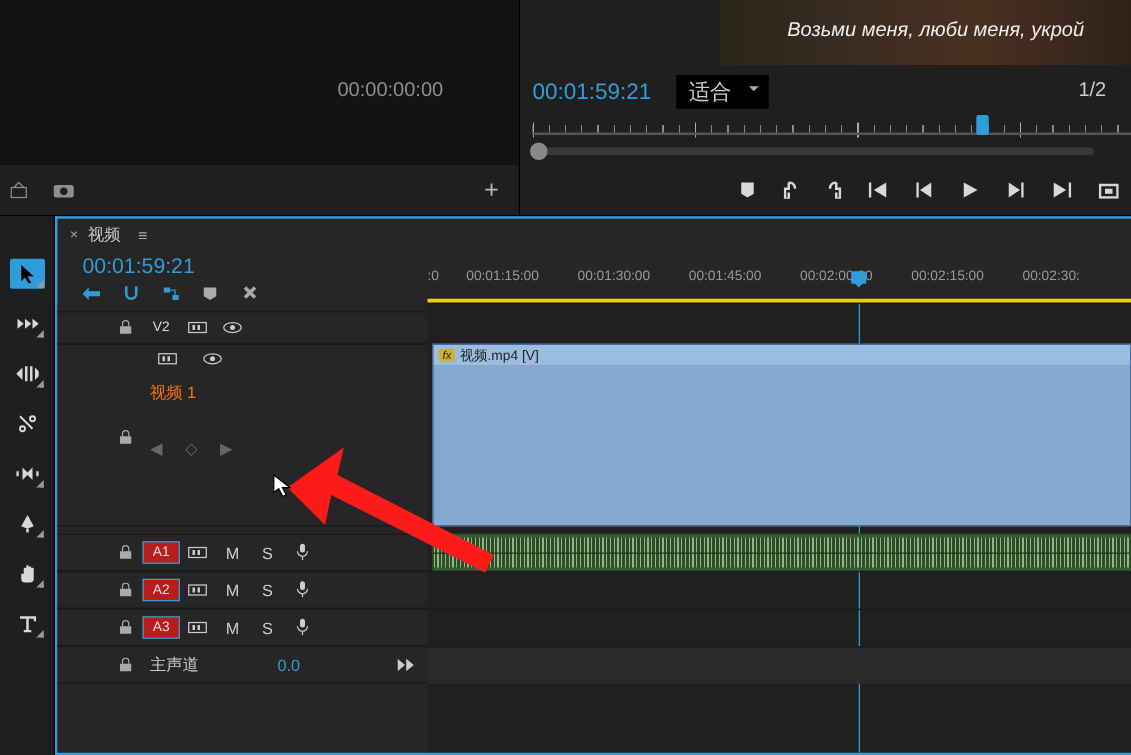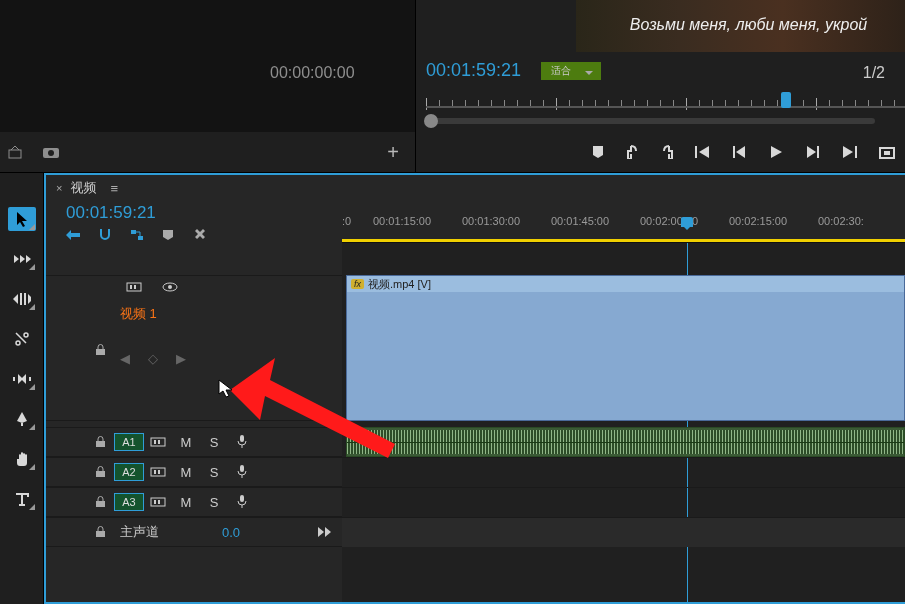--- a/index.html
+++ b/index.html
@@ -83,24 +83,24 @@
     left: 10px; top: 60px;
     display: flex;
     align-items: center;
     gap: 20px;
   }
   .program-tc {
     color: #2f9dd7;
     font-size: 18px;
   }
   .fit-dd {
-    background: #4d7c0f;
+    background: #000000;
     padding: 2px 30px 2px 10px;
     color: #ccc;
-    font-size: 10px;
+    font-size: 17px;
     position: relative;
   }
   .fit-dd::after {
     content: "";
     position: absolute;
     right: 8px; top: 9px;
     border: 4px solid transparent;
     border-top-color: #aaa;
   }
   .program-half {
@@ -318,21 +318,21 @@
     color: #aaa;
   }
   .trow .tag {
     width: 30px;
     text-align: center;
     color: #ddd;
     font-size: 11px;
     padding: 2px 0;
   }
   .trow .tag.v1 { background: #2f9dd7; }
-  .trow .tag.au { background: #14532d; border:1px solid #2f9dd7;text-align:center; }
+  .trow .tag.au { background: #b91c1c; border:1px solid #2f9dd7;text-align:center; }
   .trow .eye, .trow .sync, .trow .m, .trow .s, .trow .mic {
     width: 28px;
     text-align: center;
     color: #ccc;
   }
   
   .vclip {
     position: absolute;
     background: #86a9d1;
     border: 1px solid #4a6a9a;
@@ -574,20 +574,38 @@
         <span class="grey"><svg width="14" height="14">
               <path d="M13 4l-3 3 3 3-2 2-3-3-3 3-2-2 3-3-3-3 2-2 3 3 3-3z" fill="#aaa"></path>
             </svg></span>
       </div>
     </div>
 
     <div class="tl-body">
 
       <div class="track-headers">
 
+        <div class="trow" style="top:6px;height:26px">
+          <span class="lock">
+              <svg width="11" height="12">
+                <rect x="1" y="5" width="9" height="6" fill="#aaa"></rect>
+                <path d="M3 5V3a2.5 2.5 0 015 0v2" fill="none" stroke="#aaa"></path>
+              </svg>
+            </span>
+          <span class="tag">V2</span>
+          <span class="sync"><svg width="16" height="10">
+                <rect x="1" y="1" width="14" height="8" fill="none" stroke="#ccc"></rect>
+                <rect x="4" y="3" width="2" height="4" fill="#ccc"></rect>
+                <rect x="8" y="3" width="2" height="4" fill="#ccc"></rect>
+              </svg></span>
+          <span class="eye"><svg width="16" height="10">
+                <ellipse cx="8" cy="5" rx="7" ry="4" fill="none" stroke="#ccc"></ellipse>
+                <circle cx="8" cy="5" r="2" fill="#ccc"></circle>
+              </svg></span>
+        </div>
 
         <div class="trow" style="top:32px;height:146px;align-items:flex-start;padding-top:4px">
           <span class="lock" style="align-self:center">
               <svg width="11" height="12">
                 <rect x="1" y="5" width="9" height="6" fill="#aaa"></rect>
                 <path d="M3 5V3a2.5 2.5 0 015 0v2" fill="none" stroke="#aaa"></path>
               </svg>
             </span>
           <div style="display:flex;flex-direction:column;gap:10px;margin-left:6px">
             <div style="display:flex;gap:8px;align-items:center">

